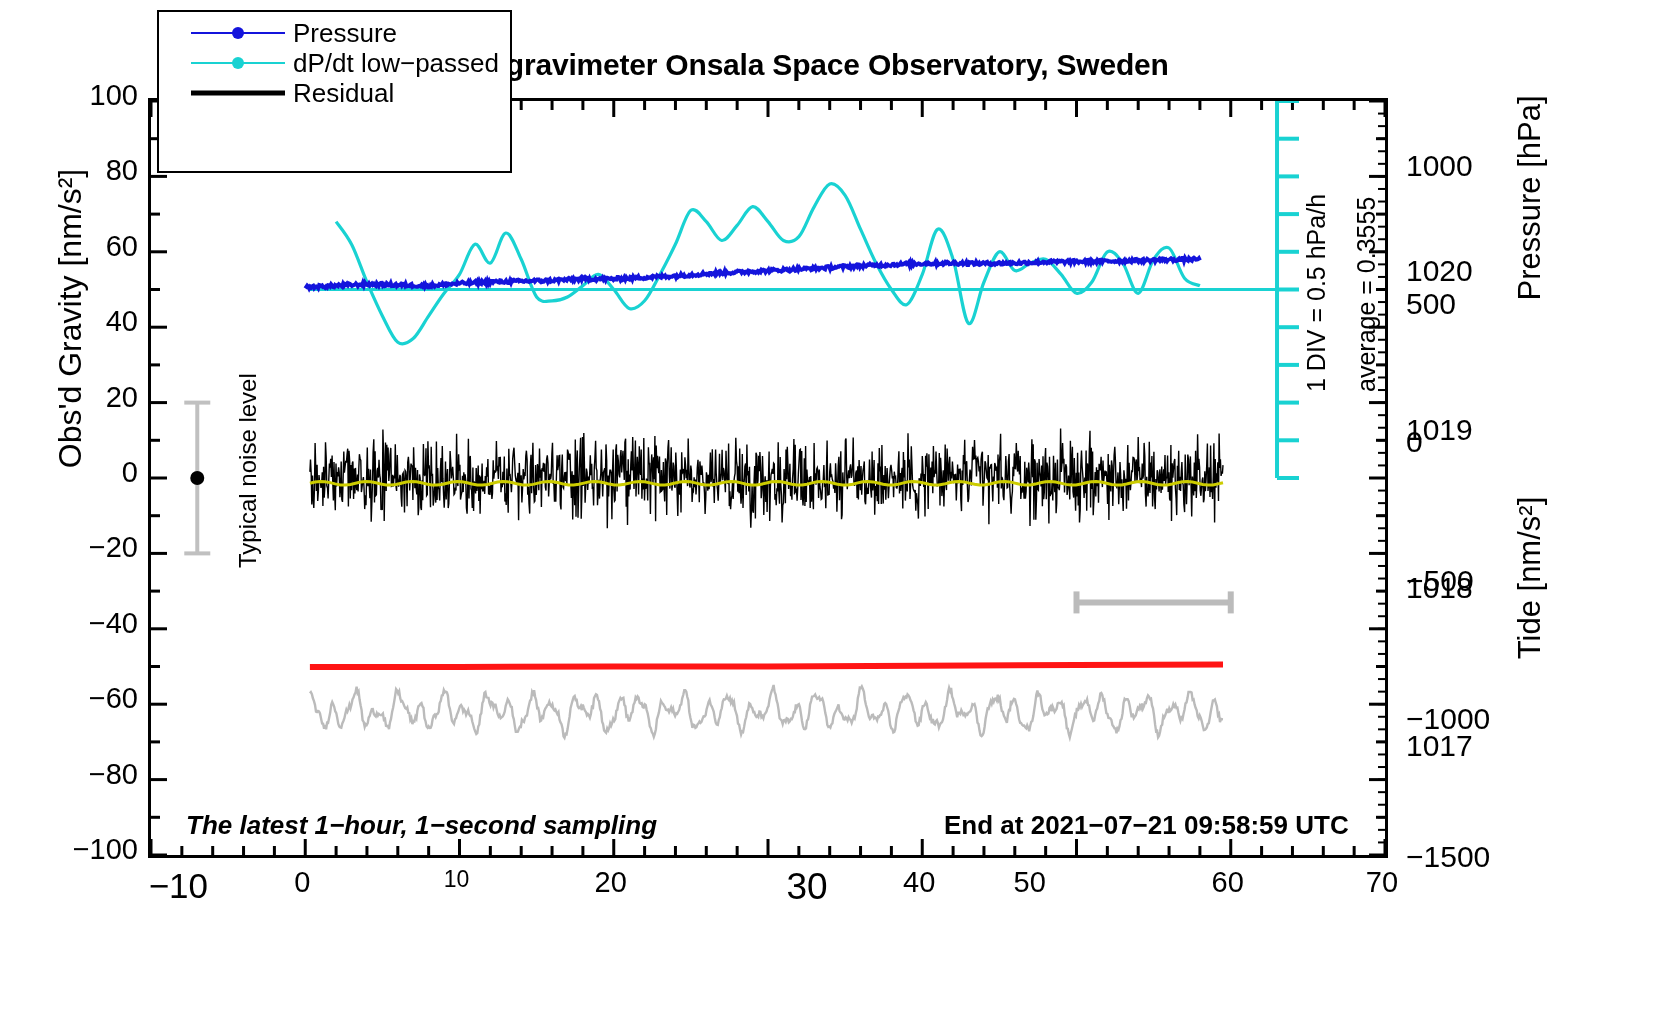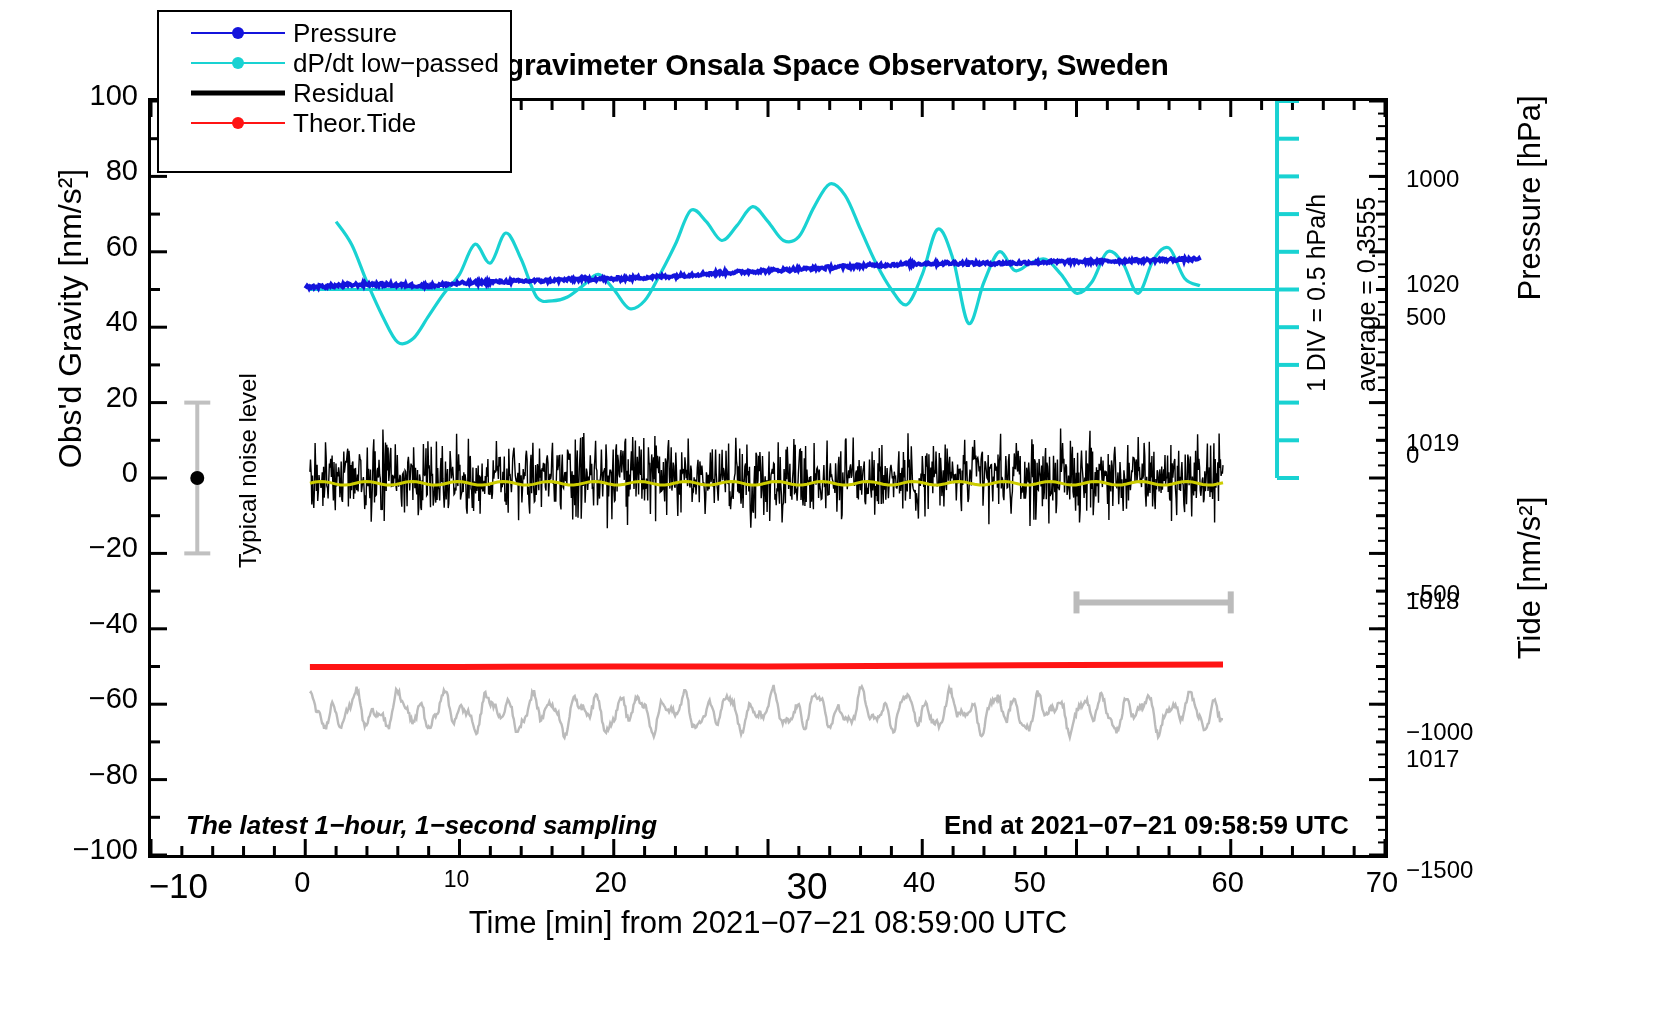--- a/index.html
+++ b/index.html
@@ -18,21 +18,21 @@
   
   .ylab-left{left:-140px;top:300px;width:420px;text-align:center;
              transform:rotate(-90deg);font-size:32px;font-weight:400;}
   .ylab-right-p{left:1370px;top:180px;width:320px;text-align:center;
              transform:rotate(-90deg);font-size:31px;}
   .ylab-right-t{left:1380px;top:560px;width:300px;text-align:center;
              transform:rotate(-90deg);font-size:31px;}
   .xlab{left:148px;top:905px;width:1240px;text-align:center;font-size:31px;}
 
   .tick-lbl{font-size:29px;text-align:right;}
-  .tick-lbl-r{font-size:24px;text-align:center;margin-top:16px;}
+  .tick-lbl-r{font-size:30px;text-align:center;}
 
   
   #legend{left:157px;top:10px;width:355px;height:163px;
           background:#fff;border:2px solid #000;box-sizing:border-box;
           padding:6px 0 0 12px;}
   .leg-row{display:flex;align-items:center;height:30px;margin:0 0 0 12px;}
   .leg-sym{width:110px;height:30px;position:relative;flex:0 0 110px;}
   .leg-line{position:absolute;left:8px;right:8px;top:50%;
             transform:translateY(-50%);}
   .leg-dot{position:absolute;left:50%;top:50%;width:12px;height:12px;
@@ -55,21 +55,20 @@
 
 <div id="root">
 
   <div class="abs nosel" id="title">SCG_054 gravimeter Onsala Space Observatory, Sweden</div>
 
   <div class="abs nosel ylab-left">Obs'd Gravity [nm/s²]</div>
 
   <div class="abs nosel ylab-right-p">Pressure [hPa]</div>
   <div class="abs nosel ylab-right-t">Tide [nm/s²]</div>
 
-  <div class="abs nosel xlab">Time [min] from 2021−07−21 08:59:00 UTC</div>
 
   <div class="abs" id="plot-frame">
     <svg id="plot-svg" width="1234" height="754" viewBox="0 0 1234 754" style="display:block;position:absolute;left:0;top:0;">
         <line x1="0" y1="754" x2="16" y2="754" stroke="#000" stroke-width="3"></line>
         <line x1="1234" y1="754" x2="1218" y2="754" stroke="#000" stroke-width="3"></line>
         <line x1="0" y1="716.3" x2="9" y2="716.3" stroke="#000" stroke-width="3"></line>
         <line x1="1234" y1="716.3" x2="1225" y2="716.3" stroke="#000" stroke-width="3"></line>
         <line x1="0" y1="678.6" x2="16" y2="678.6" stroke="#000" stroke-width="3"></line>
         <line x1="1234" y1="678.6" x2="1218" y2="678.6" stroke="#000" stroke-width="3"></line>
         <line x1="0" y1="640.9" x2="9" y2="640.9" stroke="#000" stroke-width="3"></line>
@@ -333,27 +332,20 @@
           <div class="leg-dot" style="background: rgb(25, 210, 210);"></div>
         </div>
         <div class="leg-txt">dP/dt low−passed</div>
       </div>
       <div class="leg-row">
         <div class="leg-sym">
           <div class="leg-line" style="border-top: 5px solid rgb(0, 0, 0);"></div>
         </div>
         <div class="leg-txt">Residual</div>
       </div>
-      <div class="leg-row">
-        <div class="leg-sym">
-          <div class="leg-line" style="border-top: 2px solid rgb(255, 20, 20);"></div>
-          <div class="leg-dot" style="background: rgb(255, 20, 20);"></div>
-        </div>
-        <div class="leg-txt">Theor.Tide</div>
-      </div>
     </div>
 
   <div class="abs nosel vert-txt" style="left:234px;top:568px;">Typical noise level</div>
 
   <div class="abs nosel vert-txt-b" style="left:1302px;top:392px;">1 DIV = 0.5 hPa/h</div>
   <div class="abs nosel vert-txt-b" style="left:1352px;top:392px;">average = 0.3555</div>
 
   <div class="abs nosel note" style="left:186px;top:810px;font-style:italic;">The latest 1−hour, 1−second sampling</div>
   <div class="abs nosel note" style="left:944px;top:810px;">End at 2021−07−21 09:58:59 UTC</div>
 

